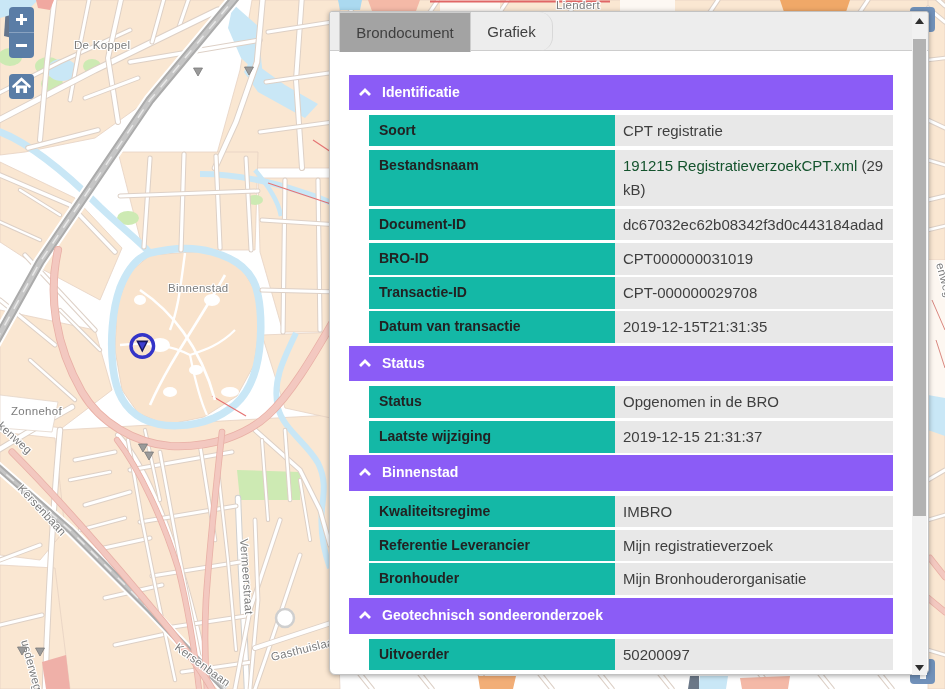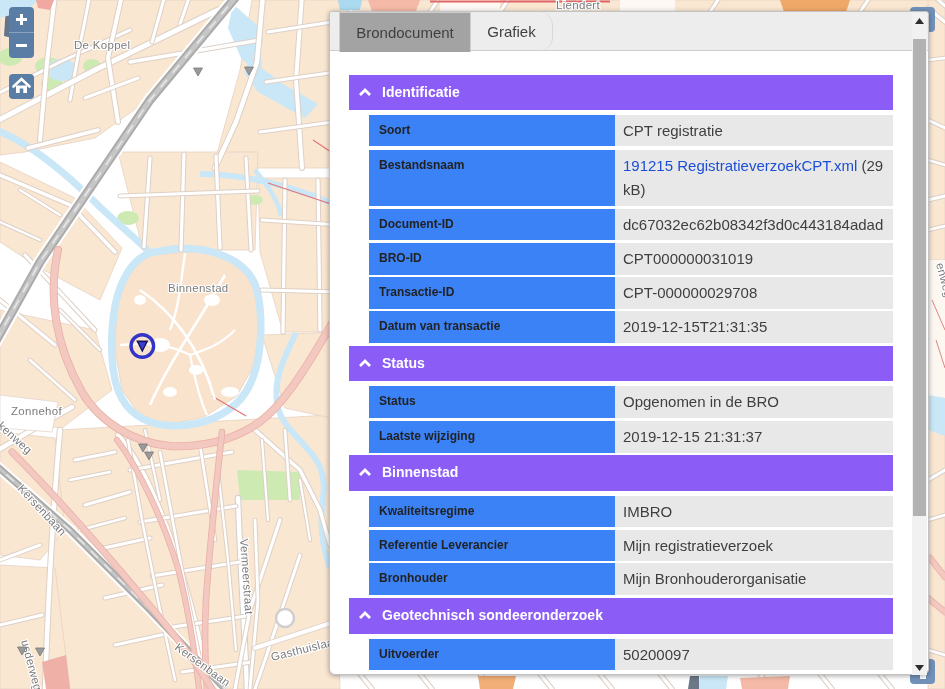--- a/index.html
+++ b/index.html
@@ -9,23 +9,23 @@
   
   #panel{position:absolute;left:329px;top:11px;width:600px;height:664px;background:#fff;border:1px solid #c2c2c2;box-sizing:border-box;border-radius:3px 3px 6px 6px;box-shadow:0 1px 5px rgba(0,0,0,0.35);}
   #tabbar{position:absolute;left:0;top:0;width:100%;height:39px;background:#ededed;border-bottom:1px solid #cdcdcd;box-sizing:border-box;border-radius:3px 3px 0 0;}
   .tab{position:absolute;top:0;height:39px;line-height:39px;font-size:15px;color:#3f3f3f;text-align:center;}
   #tab1{left:9px;width:132px;background:#a3a3a3;border:1px solid #cdcdcd;border-bottom:none;box-sizing:border-box;height:40px;}
   #tab2{left:141px;width:82px;border-right:1px solid #d8d8d8;box-sizing:border-box;border-radius:14px;}
   .shead{position:absolute;left:19px;width:544px;height:35.5px;background:#8b5cf6;color:#fff;font-size:14px;font-weight:bold;line-height:35.5px;}
   .shead span.t{margin-left:33px;}
   .chev{position:absolute;left:9px;top:13px;width:14px;height:9px;}
   .row{position:absolute;left:39px;width:524px;}
-  .lab{position:absolute;left:0;top:0;bottom:0;width:245.5px;background:#3b82f6;font-size:12px;font-weight:bold;color:#222;line-height:31.5px;padding-left:10px;box-sizing:border-box;}
+  .lab{position:absolute;left:0;top:0;bottom:0;width:245.5px;background:#14b8a6;font-size:14px;font-weight:bold;color:#222;line-height:31.5px;padding-left:10px;box-sizing:border-box;}
   .val{position:absolute;left:245.5px;top:0;bottom:0;right:0;background:#e8e8e8;font-size:15px;color:#3f3f3f;line-height:31.5px;padding-left:8.5px;padding-right:16px;box-sizing:border-box;}
-  .val a{color:#1d4ed8;text-decoration:none;}
+  .val a{color:#14532d;text-decoration:none;}
   .r1{height:31.7px;}
   .wrapval{line-height:24px;padding-top:4px;}
   
   #sbar{position:absolute;right:1px;top:1px;width:15px;height:662px;background:#f1f1f1;}
   #sthumb{position:absolute;left:1px;top:26px;width:13px;height:477px;background:#b2b2b2;}
   .sarr{position:absolute;left:3px;}
 </style>
 </head>
 <body>
 <svg id="map" viewBox="0 0 945 689">

